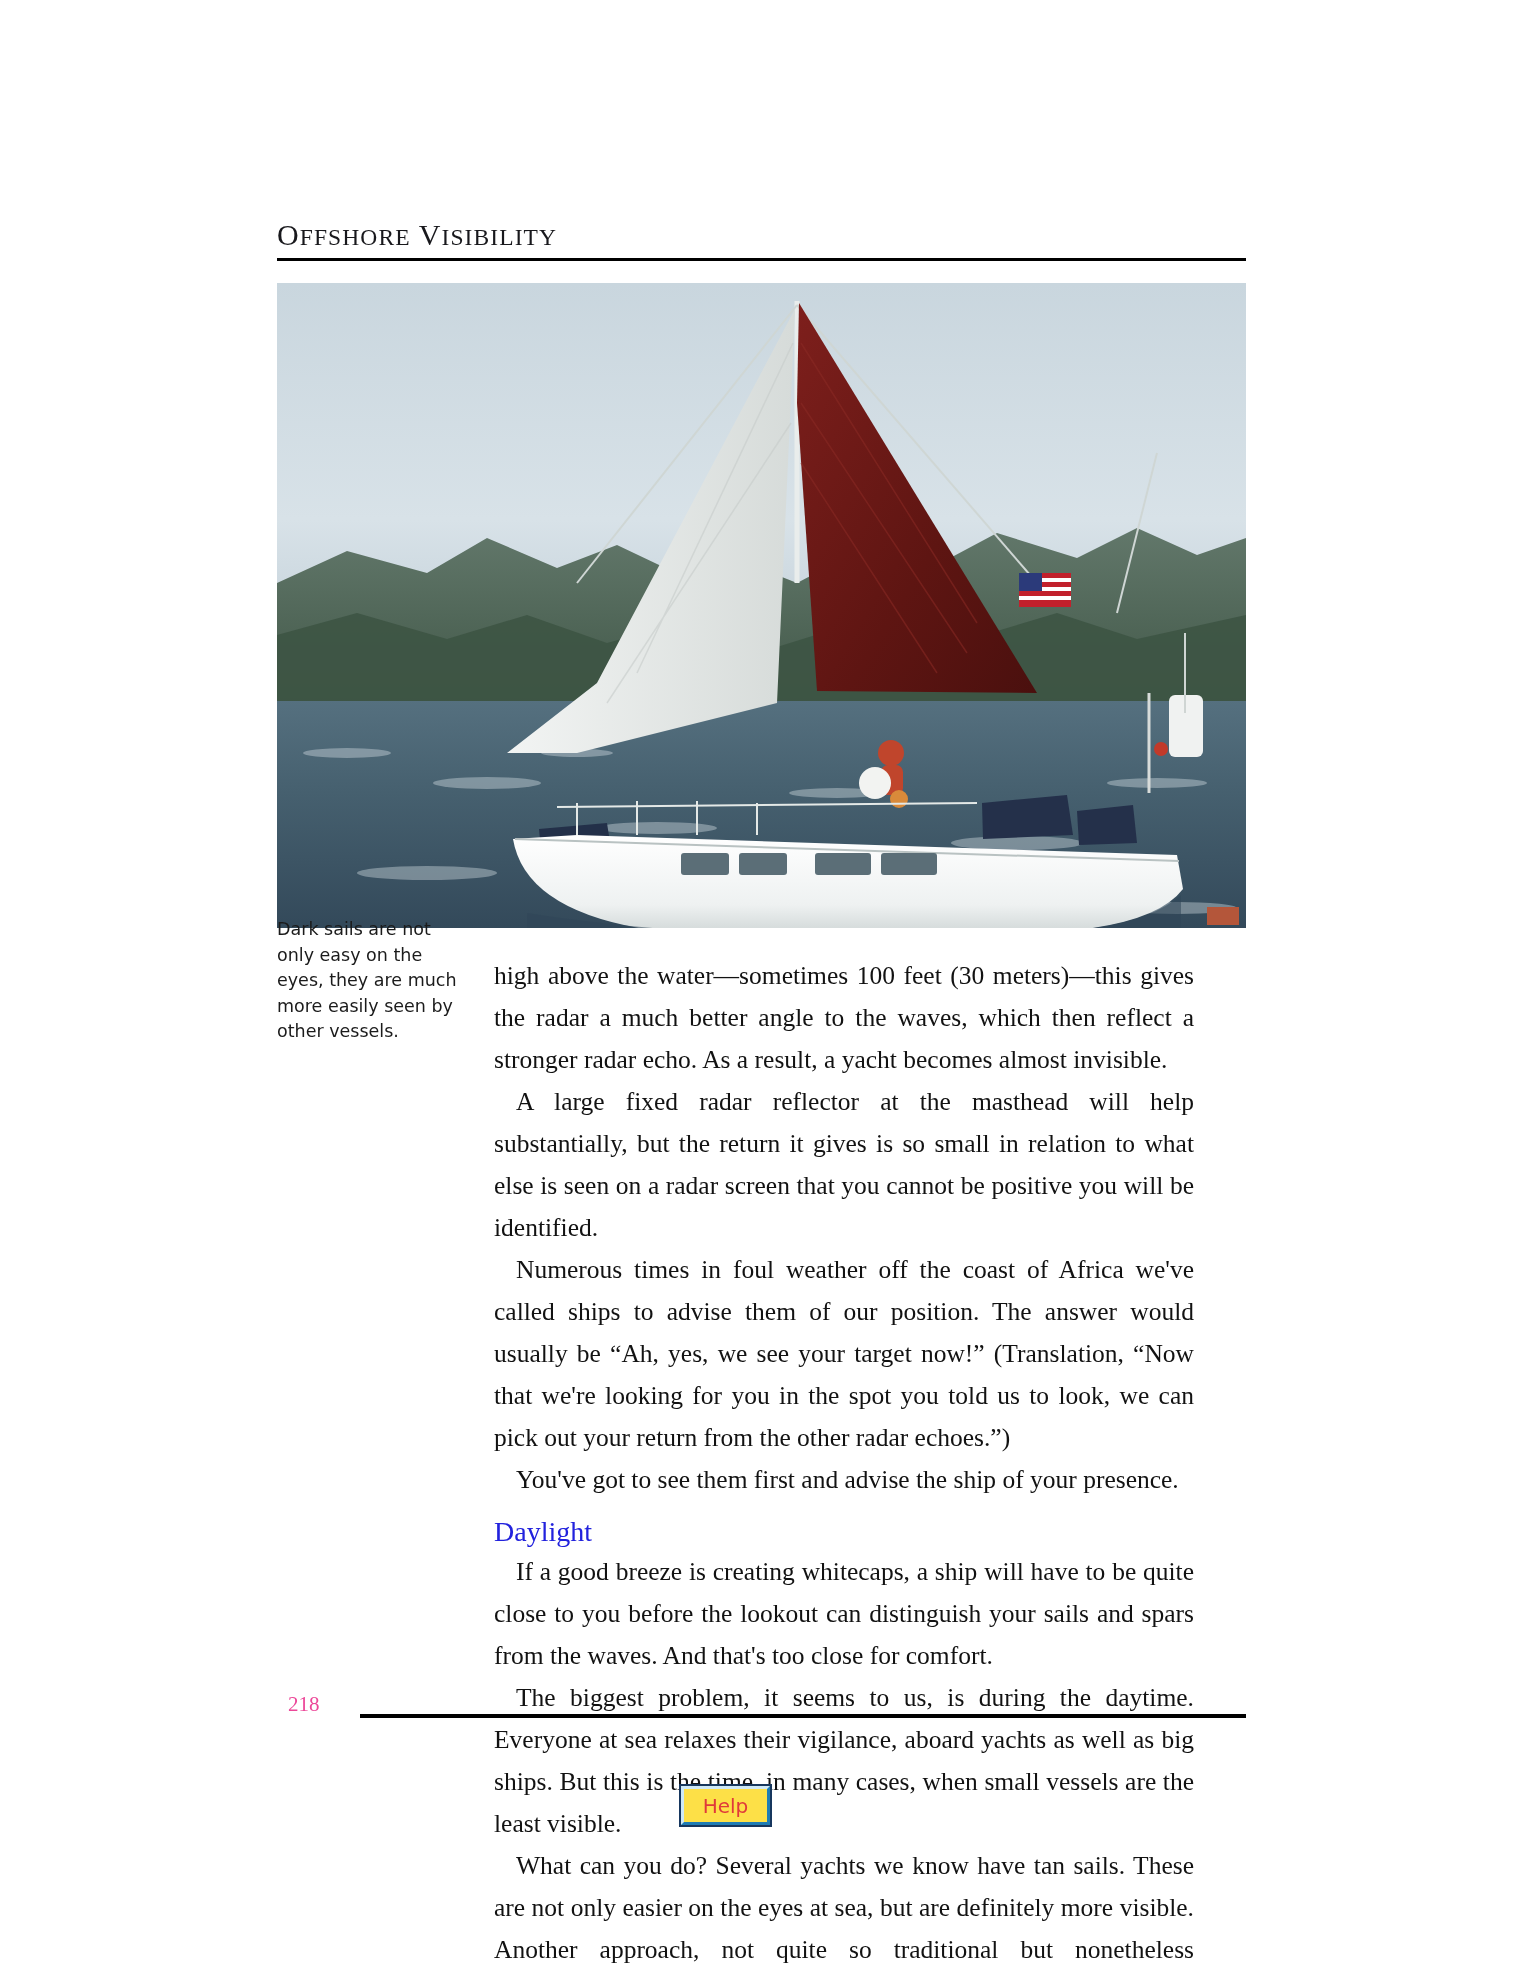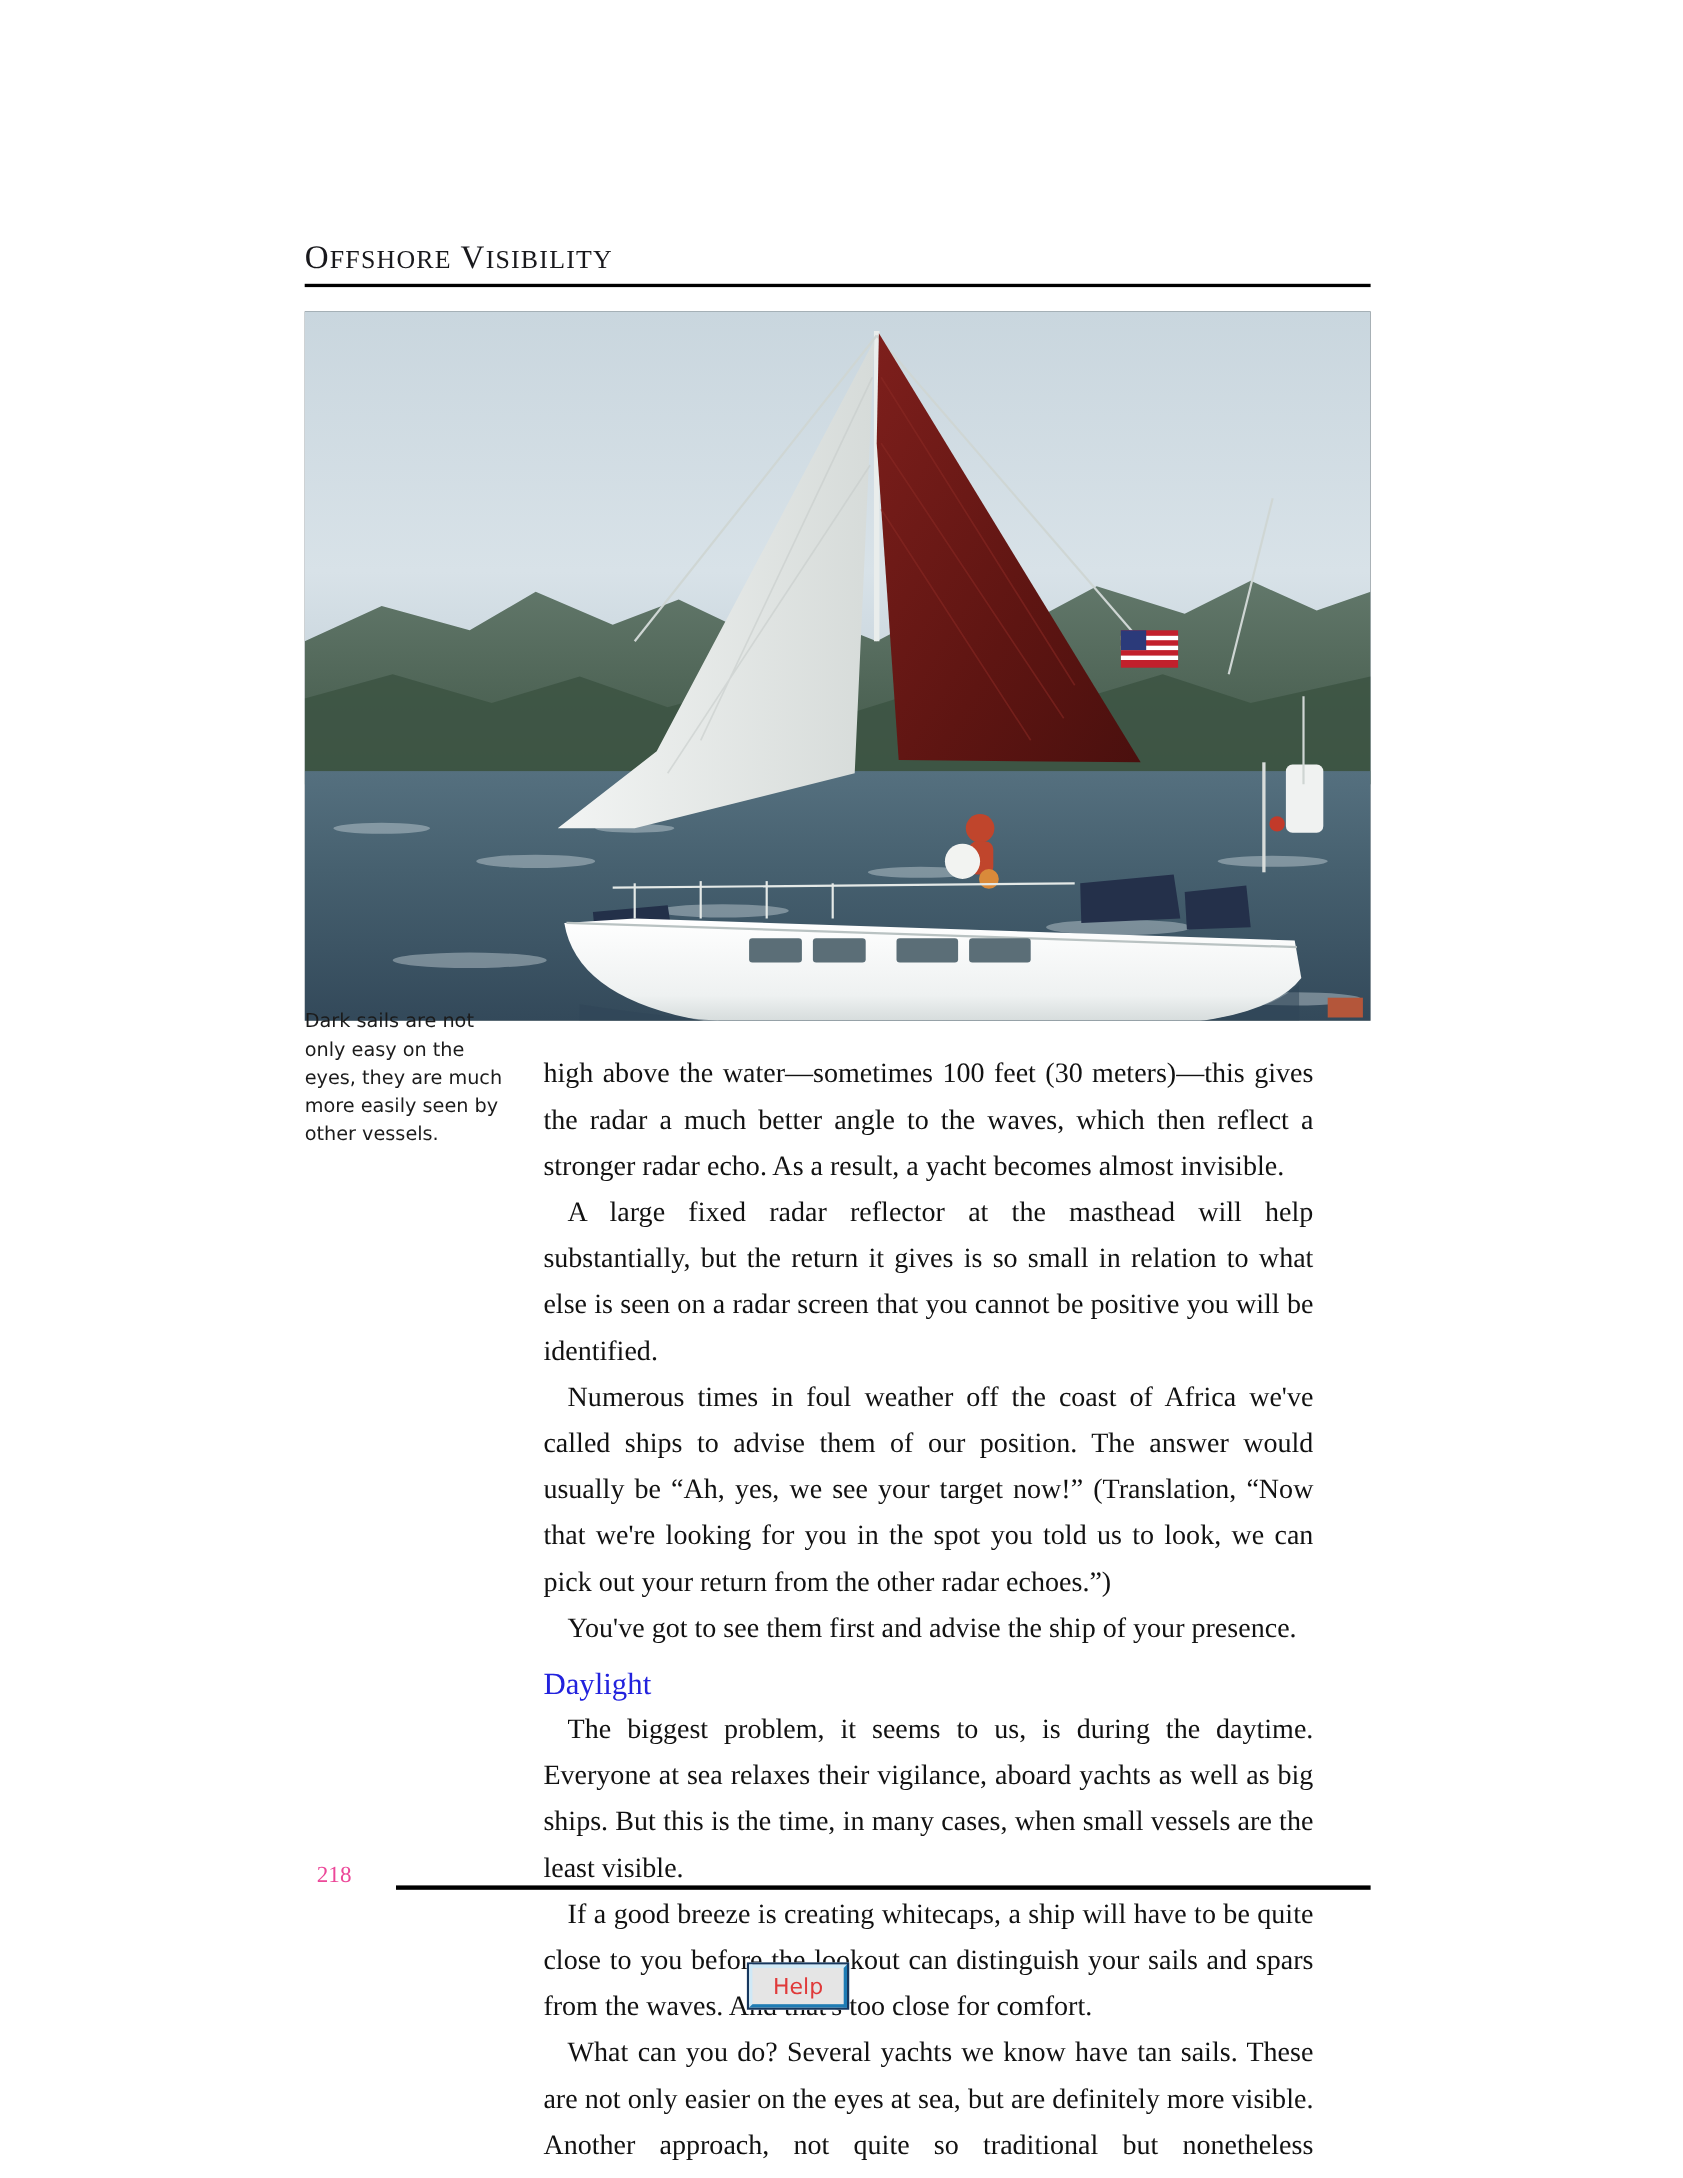--- a/index.html
+++ b/index.html
@@ -124,21 +124,21 @@
   }
 
   
   .help-button {
     position: absolute;
     left: 679px;
     top: 1784px;
     width: 93px;
     height: 43px;
     box-sizing: border-box;
-    background: #e5e5e5;
+    background: #fde047;
     border: 2px solid #17375e;
     display: flex;
     align-items: center;
     justify-content: center;
     cursor: pointer;
   }
   .help-inner {
     width: 100%;
     height: 100%;
     box-sizing: border-box;
@@ -277,22 +277,22 @@
   <div class="caption">Dark sails are not only easy on the eyes, they are much more easily seen by other vessels.</div>
 
   <div class="column">
     <p>high above the water—sometimes 100 feet (30 meters)—this gives the radar a much better angle to the waves, which then reflect a stronger radar echo. As a result, a yacht becomes almost invisible.</p>
     <p class="indent">A large fixed radar reflector at the masthead will help substantially, but the return it gives is so small in relation to what else is seen on a radar screen that you cannot be positive you will be identified.</p>
     <p class="indent">Numerous times in foul weather off the coast of Africa we've called ships to advise them of our position. The answer would usually be “Ah, yes, we see your target now!” (Translation, “Now that we're looking for you in the spot you told us to look, we can pick out your return from the other radar echoes.”)</p>
     <p class="indent lastline-left">You've got to see them first and advise the ship of your presence.</p>
 
     <p class="subhead">Daylight</p>
 
+    <p class="indent">If a good breeze is creating whitecaps, a ship will have to be quite close to you before the lookout can distinguish your sails and spars from the waves. And that's too close for comfort.</p>
     <p class="indent">The biggest problem, it seems to us, is during the daytime. Everyone at sea relaxes their vigilance, aboard yachts as well as big ships. But this is the time, in many cases, when small vessels are the least visible.</p>
-    <p class="indent">If a good breeze is creating whitecaps, a ship will have to be quite close to you before the lookout can distinguish your sails and spars from the waves. And that's too close for comfort.</p>
     <p class="indent">What can you do? Several yachts we know have tan sails. These are not only easier on the eyes at sea, but are definitely more visible. Another approach, not quite so traditional but nonetheless functional, is to have a</p>
   </div>
 
   <div class="folio">218</div>
   <div class="foot-rule"></div>
 
   <div class="help-button">
     <span class="help-inner">Help</span>
   </div>
 

